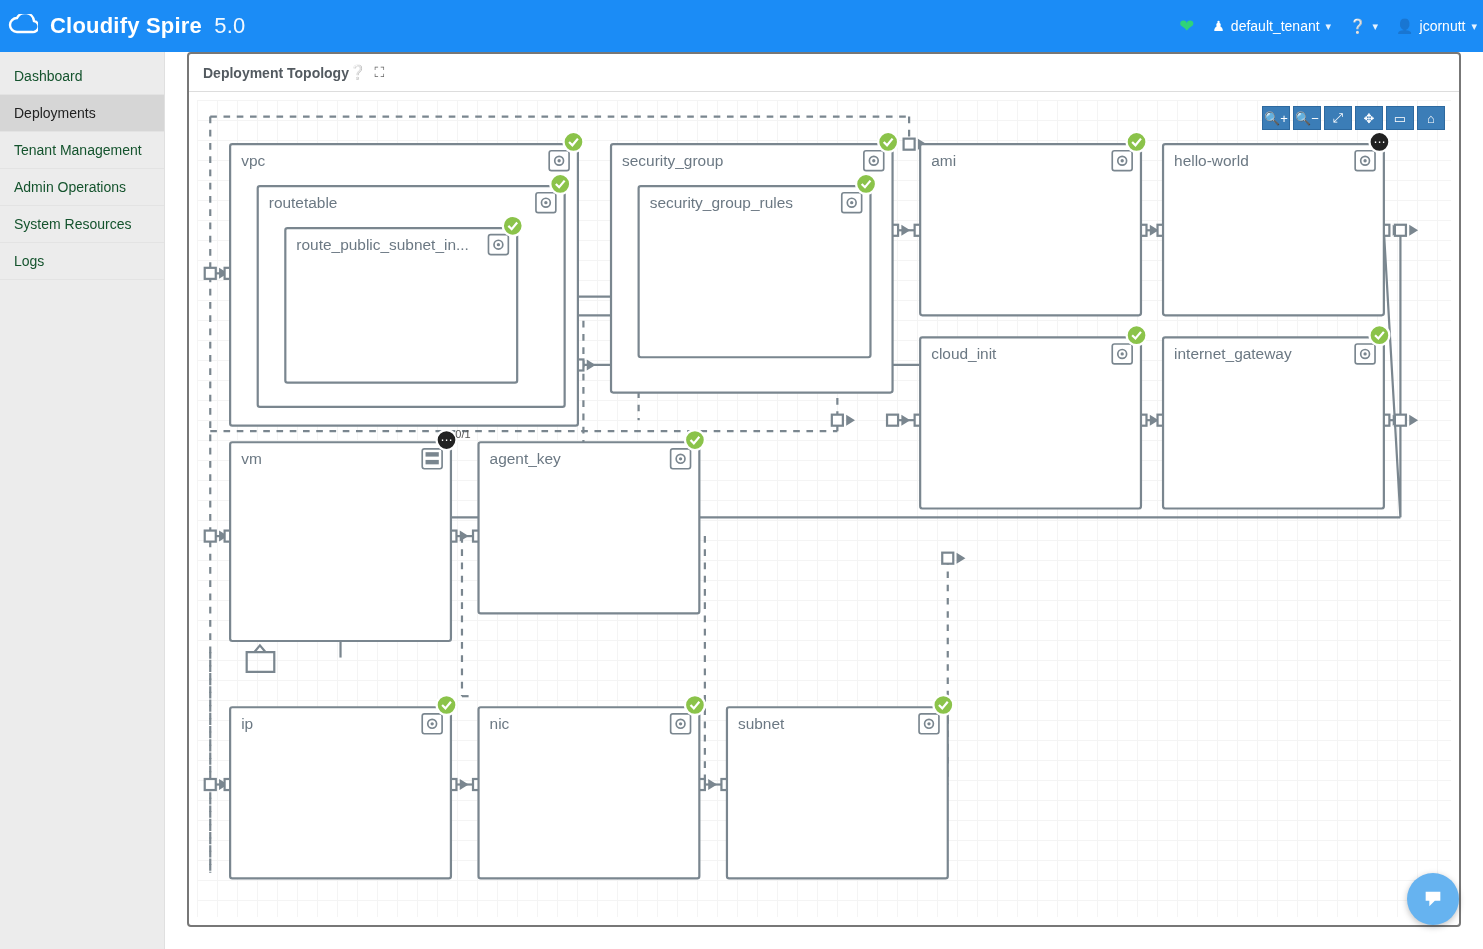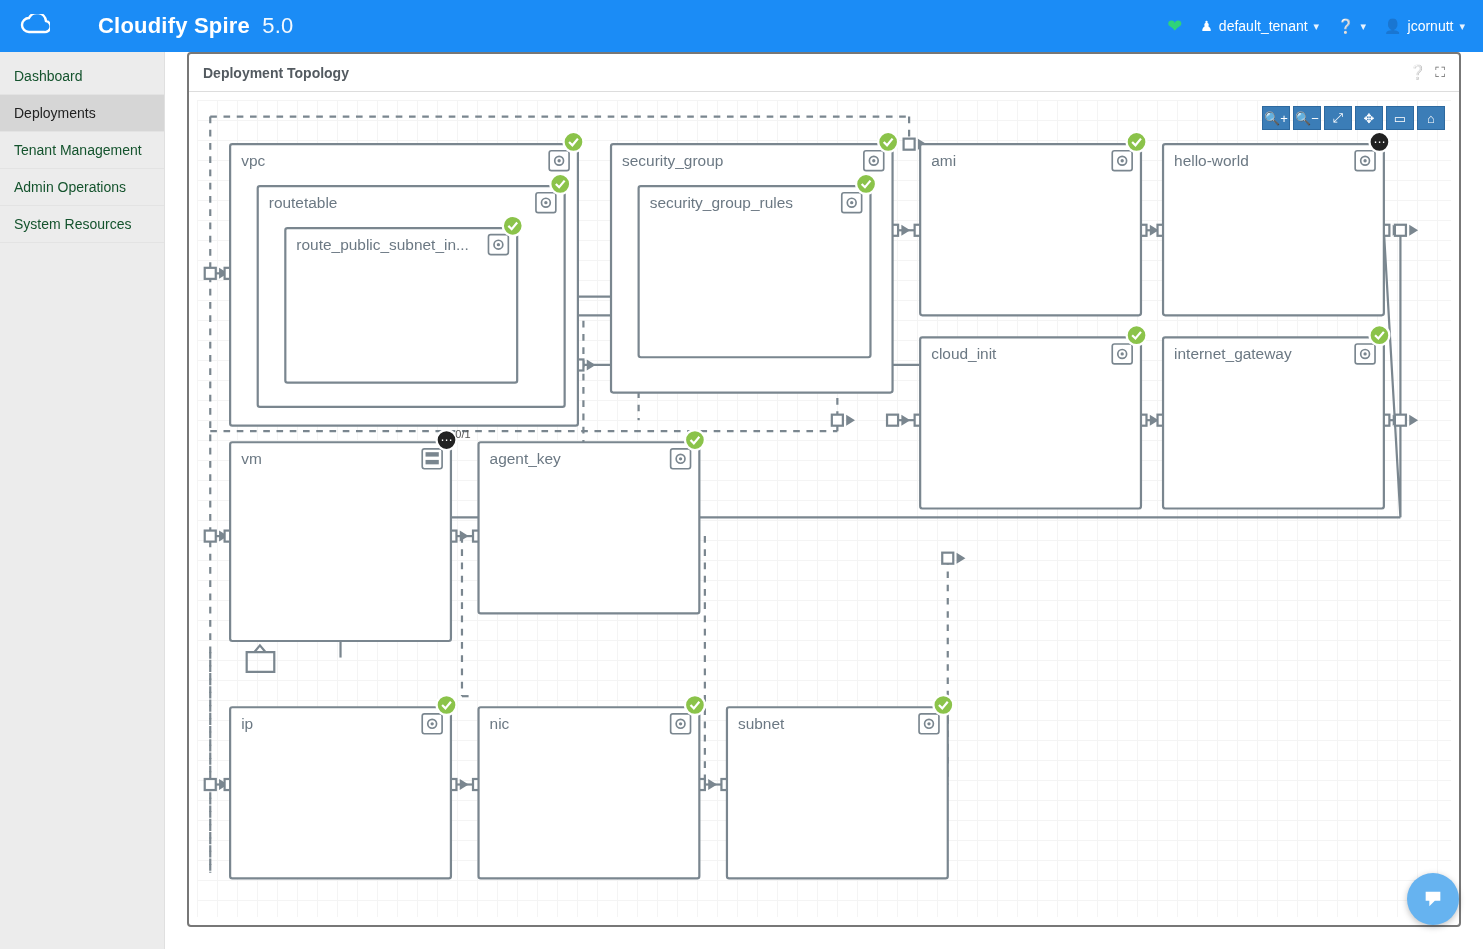--- a/index.html
+++ b/index.html
@@ -1,20 +1,20 @@
 <!DOCTYPE html>
 <html><head>
 <meta charset="utf-8">
 <style>
   * { box-sizing: border-box; margin: 0; padding: 0; }
   html, body { height: 100%; font-family: "Segoe UI", Arial, sans-serif; font-size: 14px; color: #333; }
   body { display: flex; flex-direction: column; background: #fff; }
 
   
-  .topbar { height: 52px; background: #1b8cf6; display: flex; align-items: center; padding: 0 18px; color: #fff; gap: 36px; }
+  .topbar { height: 52px; background: #1b8cf6; display: flex; align-items: center; padding: 0 6px; color: #fff; }
   .topbar .logo-icon { width: 34px; height: 34px; display:flex; align-items:center; justify-content:center; margin-right: 10px; }
   .topbar .brand { font-size: 22px; font-weight: 700; letter-spacing: .2px; }
   .topbar .brand .light { font-weight: 400; opacity: .95; margin-left: 6px; }
   .topbar .spacer { flex: 1; }
   .topbar .right { display: flex; align-items: center; gap: 18px; }
   .topbar .right > * { display: flex; align-items: center; gap: 6px; cursor: pointer; }
   .topbar .caret::after { content: " \25BE"; font-size: 11px; opacity:.9; }
   .heart { color:#2fd37a; font-size:18px; }
 
   
@@ -25,21 +25,21 @@
   .content { flex: 1; display: flex; flex-direction: column; min-width: 0; background:#fff; }
 
   
   .crumbs { padding: 14px 22px; font-size: 14px; color:#444; }
   .crumbs a { color: #2185d0; text-decoration: none; cursor:pointer; }
   .crumbs .sep { color:#888; margin: 0 6px; }
   .crumbs .current { font-weight: 700; color:#222; }
 
   
   .widget { margin: 0 22px 22px 22px; border: 2px solid #777; border-radius: 4px; flex:1; display:flex; flex-direction:column; min-height:0; }
-  .widget-head { display:flex; align-items:center; justify-content:space-between; padding: 10px 14px; border-bottom: 1px solid #ddd; }
+  .widget-head { display:flex; align-items:center; justify-content:flex-start; padding: 10px 14px; border-bottom: 1px solid #ddd; }
   .widget-head .title { font-weight: 700; color:#535a60; }
   .widget-head .tools { display:flex; gap:8px; color:#666; }
   .widget-head .tools span { cursor:pointer; }
 
   
   .canvas-wrap { position: relative; flex:1; overflow:hidden; background:
     linear-gradient(#f4f4f4 1px, transparent 1px) 0 0/20px 20px,
     linear-gradient(90deg,#f4f4f4 1px, transparent 1px) 0 0/20px 20px,
     #fff; margin: 8px; }
   svg.topology { position:absolute; inset:0; width:100%; height:100%; }
@@ -96,20 +96,21 @@
   </div>
 </div>
 
 <div class="main">
   <nav class="sidebar" id="sidebar">
       <div class="item">Dashboard</div>
       <div class="item active">Deployments</div>
       <div class="item">Tenant Management</div>
       <div class="item">Admin Operations</div>
       <div class="item">System Resources</div>
+      <div class="item">Logs</div>
     </nav>
 
   <section class="content">
 
     <div class="widget">
       <div class="widget-head">
         <span class="title">Deployment Topology</span>
         <span class="tools">
           <span>❔</span>
           <span>⛶</span>

